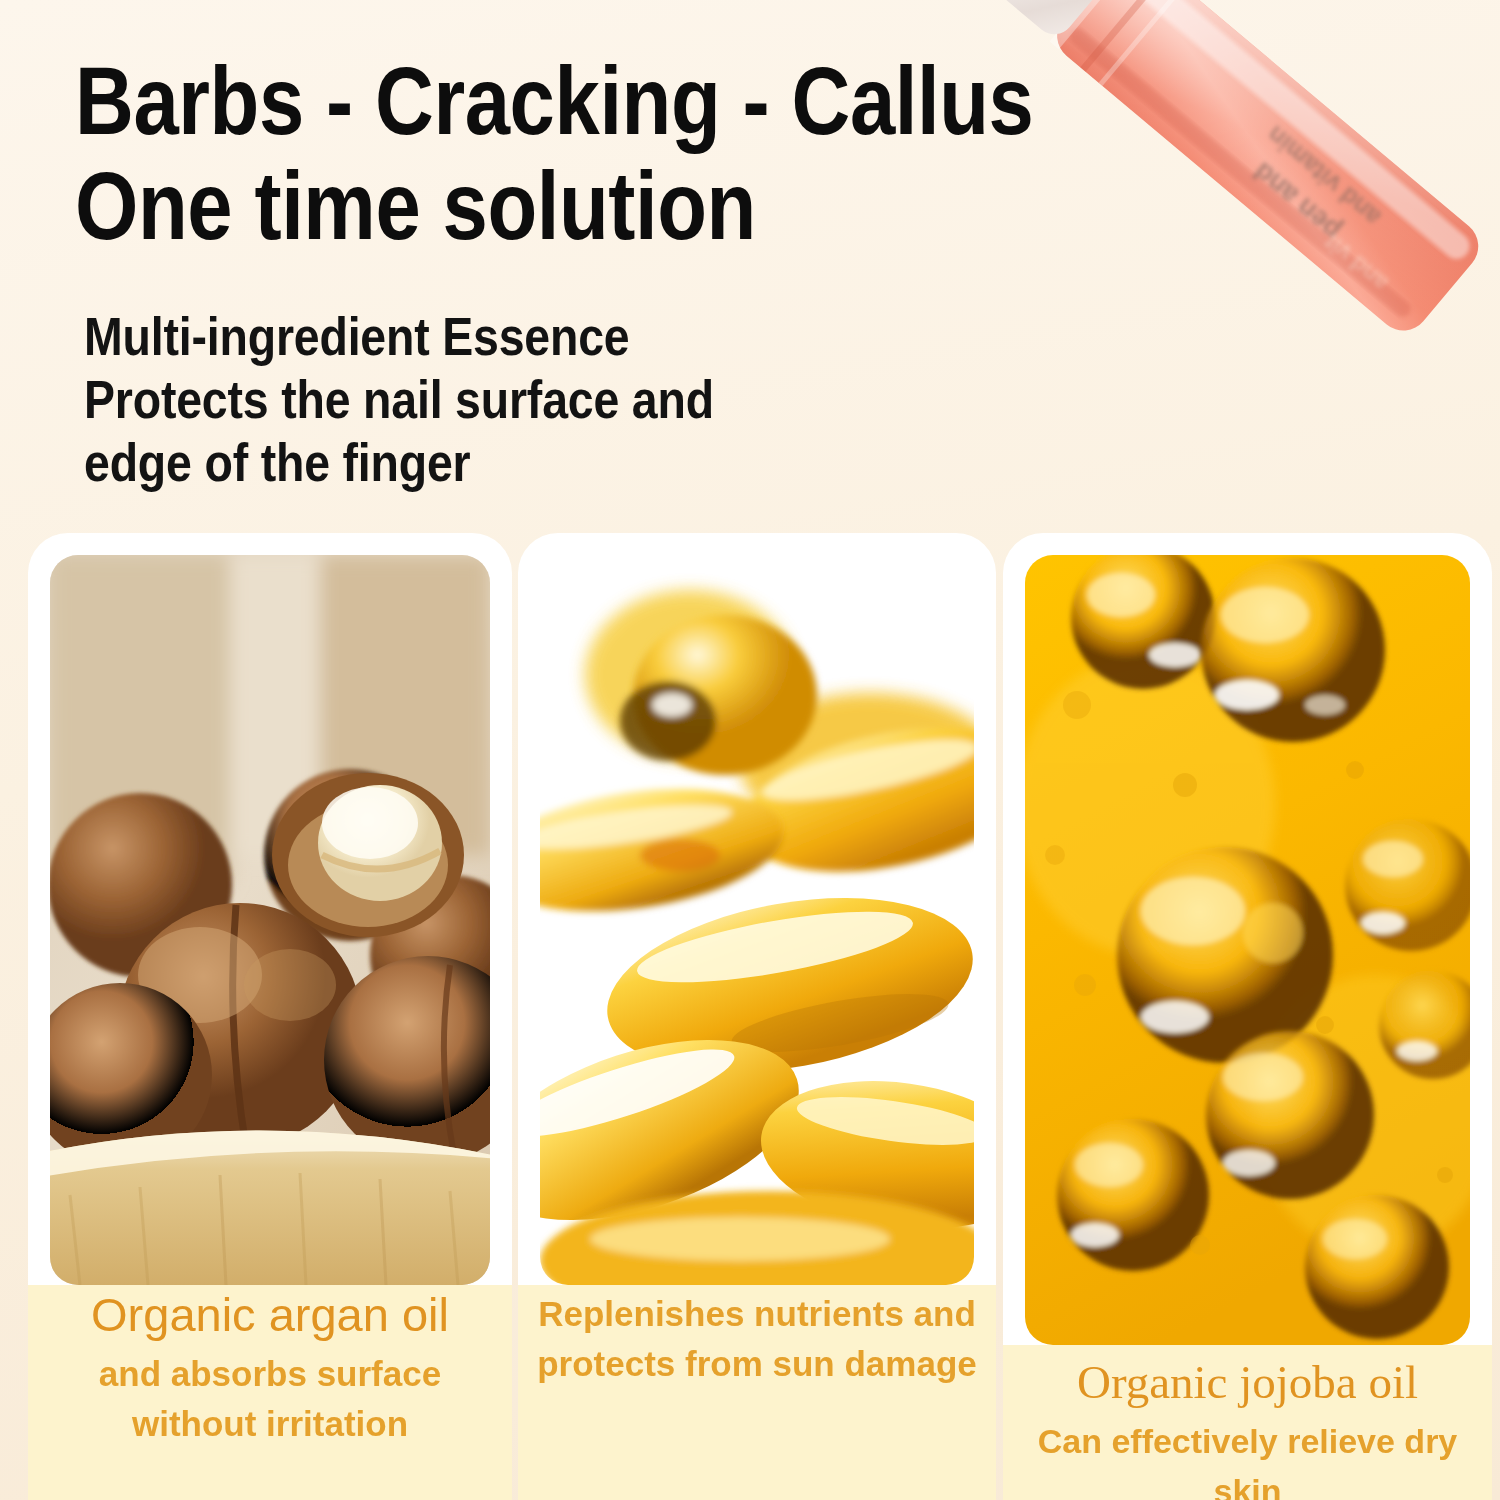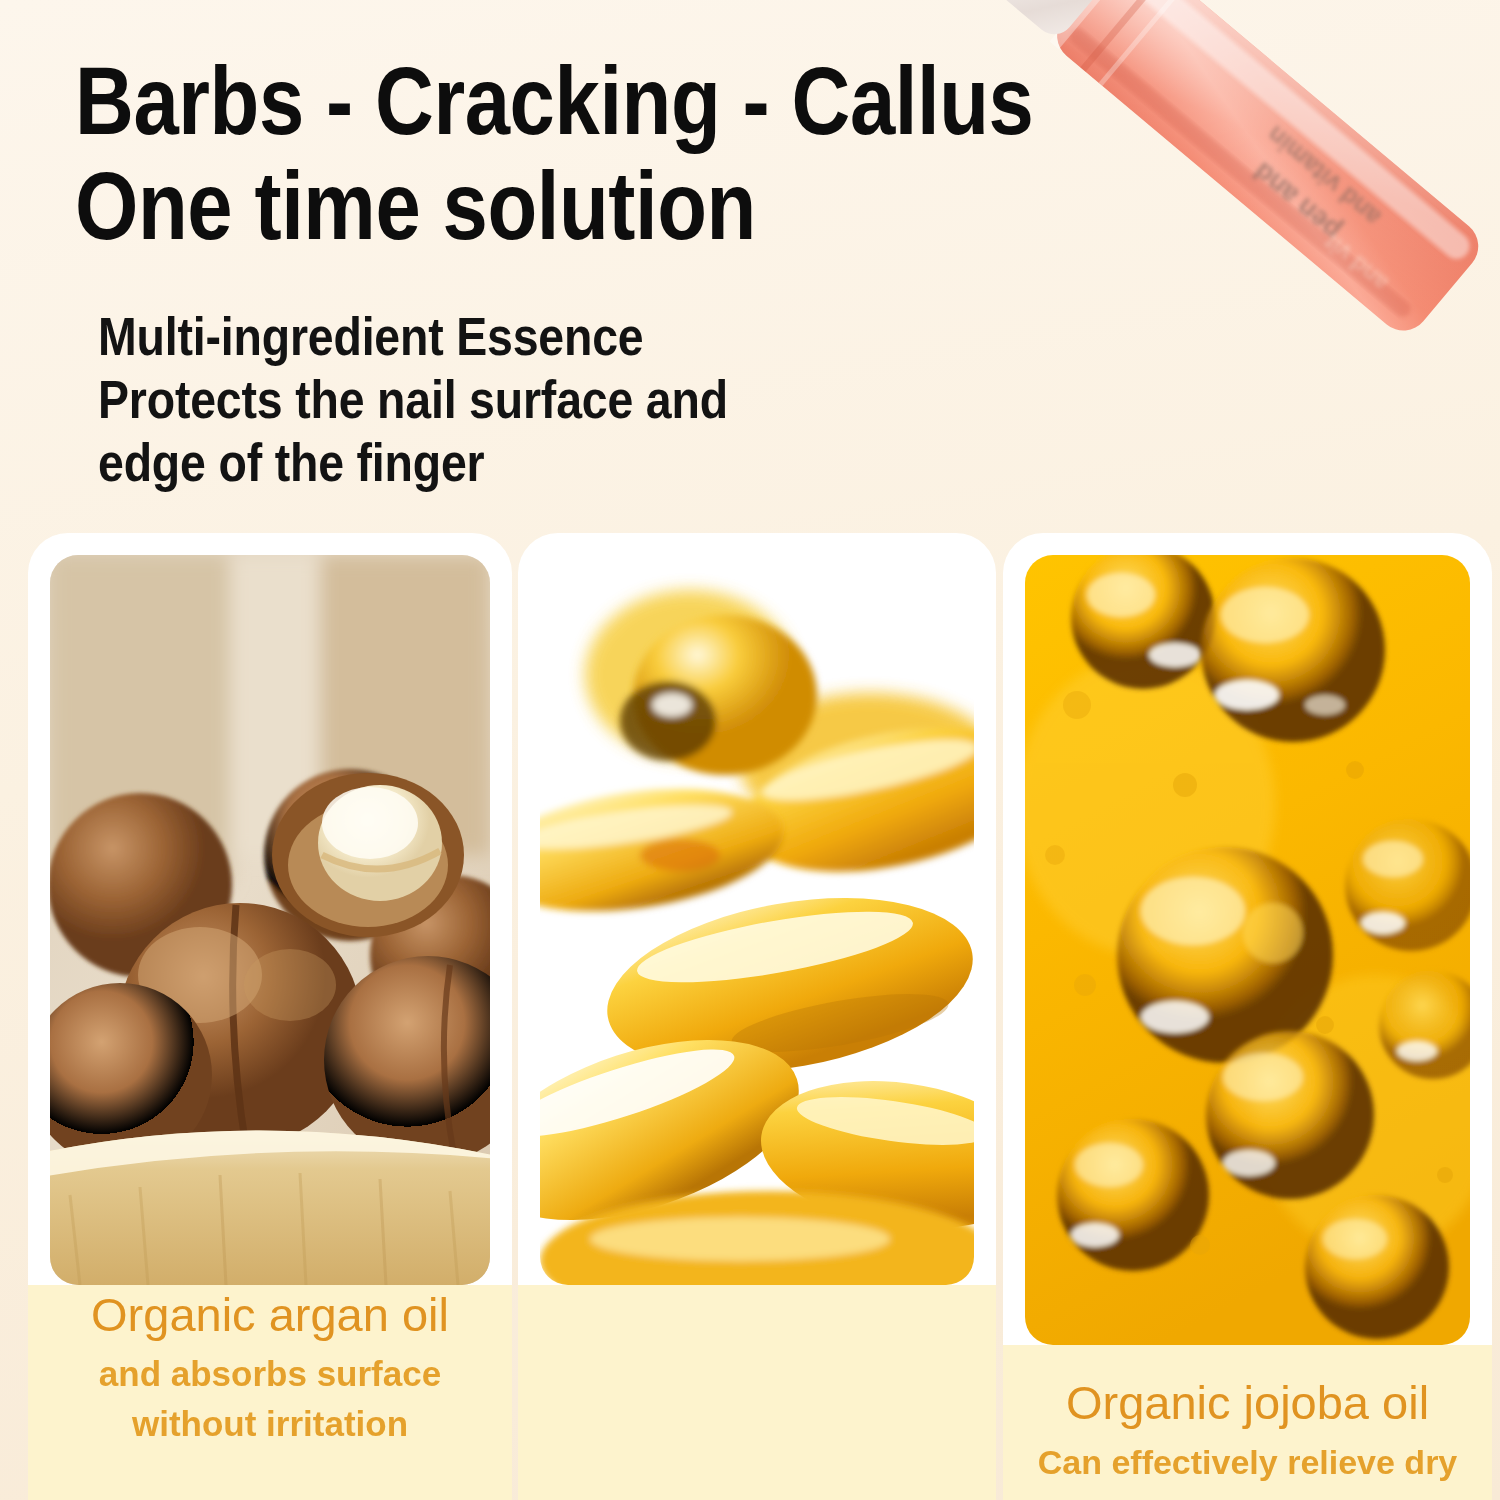--- a/index.html
+++ b/index.html
@@ -16,21 +16,21 @@
     position:absolute;left:75px;top:48px;width:1080px;
   }
   .headline .l1,.headline .l2{
     font-family:"Liberation Sans Narrow","Liberation Sans",sans-serif;
     font-weight:700;color:#0d0d0d;
     font-size:97px;line-height:105px;letter-spacing:-0.5px;
     transform:scaleX(.84);transform-origin:left center;
     white-space:nowrap;
   }
   .subhead{
-    position:absolute;left:98px;top:305px;width:760px;
+    position:absolute;left:84px;top:305px;width:760px;
   }
   .subhead div{
     font-family:"Liberation Sans Narrow","Liberation Sans",sans-serif;
     font-weight:700;color:#131313;
     font-size:54px;line-height:63px;letter-spacing:-0.2px;
     transform:scaleX(.86);transform-origin:left center;
     white-space:nowrap;
   }
 
   
@@ -73,21 +73,21 @@
   .card.c2 .caption{top:752px;}
   .card.c3 .caption{top:812px;}
 
   .cap-title{
     font-family:"Liberation Sans Narrow","Liberation Sans",sans-serif;
     font-weight:400;color:#e09321;
     font-size:47px;line-height:60px;
     white-space:nowrap;
   }
   .card.c2 .cap-title{font-size:46px;}
-  .card.c3 .cap-title{font-size:47px;margin-top:28px;}
+  .card.c3 .cap-title{font-size:47px;margin-top:7px;font-family:Liberation Serif, serif;}
   .cap-body{
     font-family:"Liberation Sans Narrow","Liberation Sans",sans-serif;
     font-weight:700;color:#e5a12c;
     font-size:35px;line-height:50px;
     margin-top:4px;
   }
   .card.c3 .cap-body{font-size:34px;}
 
   
   .layer{position:absolute;inset:0;}
@@ -347,20 +347,24 @@
           <g filter="url(#cb)">
             <ellipse cx="230" cy="706" rx="230" ry="70" fill="#f3b51c"></ellipse>
             <ellipse cx="200" cy="684" rx="150" ry="22" fill="#ffeea8" opacity="0.7"></ellipse>
           </g>
 
           <path d="M0 0 L120 0 Q40 40 0 150 Z" fill="#ffffff" opacity="0.95"></path>
           <path d="M434 0 L434 140 Q400 50 320 0 Z" fill="#ffffff" opacity="0.9"></path>
         </svg>
       </div>
       <div class="caption">
+        <div class="cap-body">
+          <div>Replenishes nutrients and</div>
+          <div>protects from sun damage</div>
+        </div>
       </div>
     </div>
 
     <div class="card c3">
       <div class="photo">
         <svg class="layer" viewBox="0 0 445 790" preserveAspectRatio="xMidYMid slice">
           <defs>
             <linearGradient id="oilBG" x1="0" y1="0" x2="0.3" y2="1">
               <stop offset="0" stop-color="#ffc400"></stop>
               <stop offset="0.45" stop-color="#fbb800"></stop>

